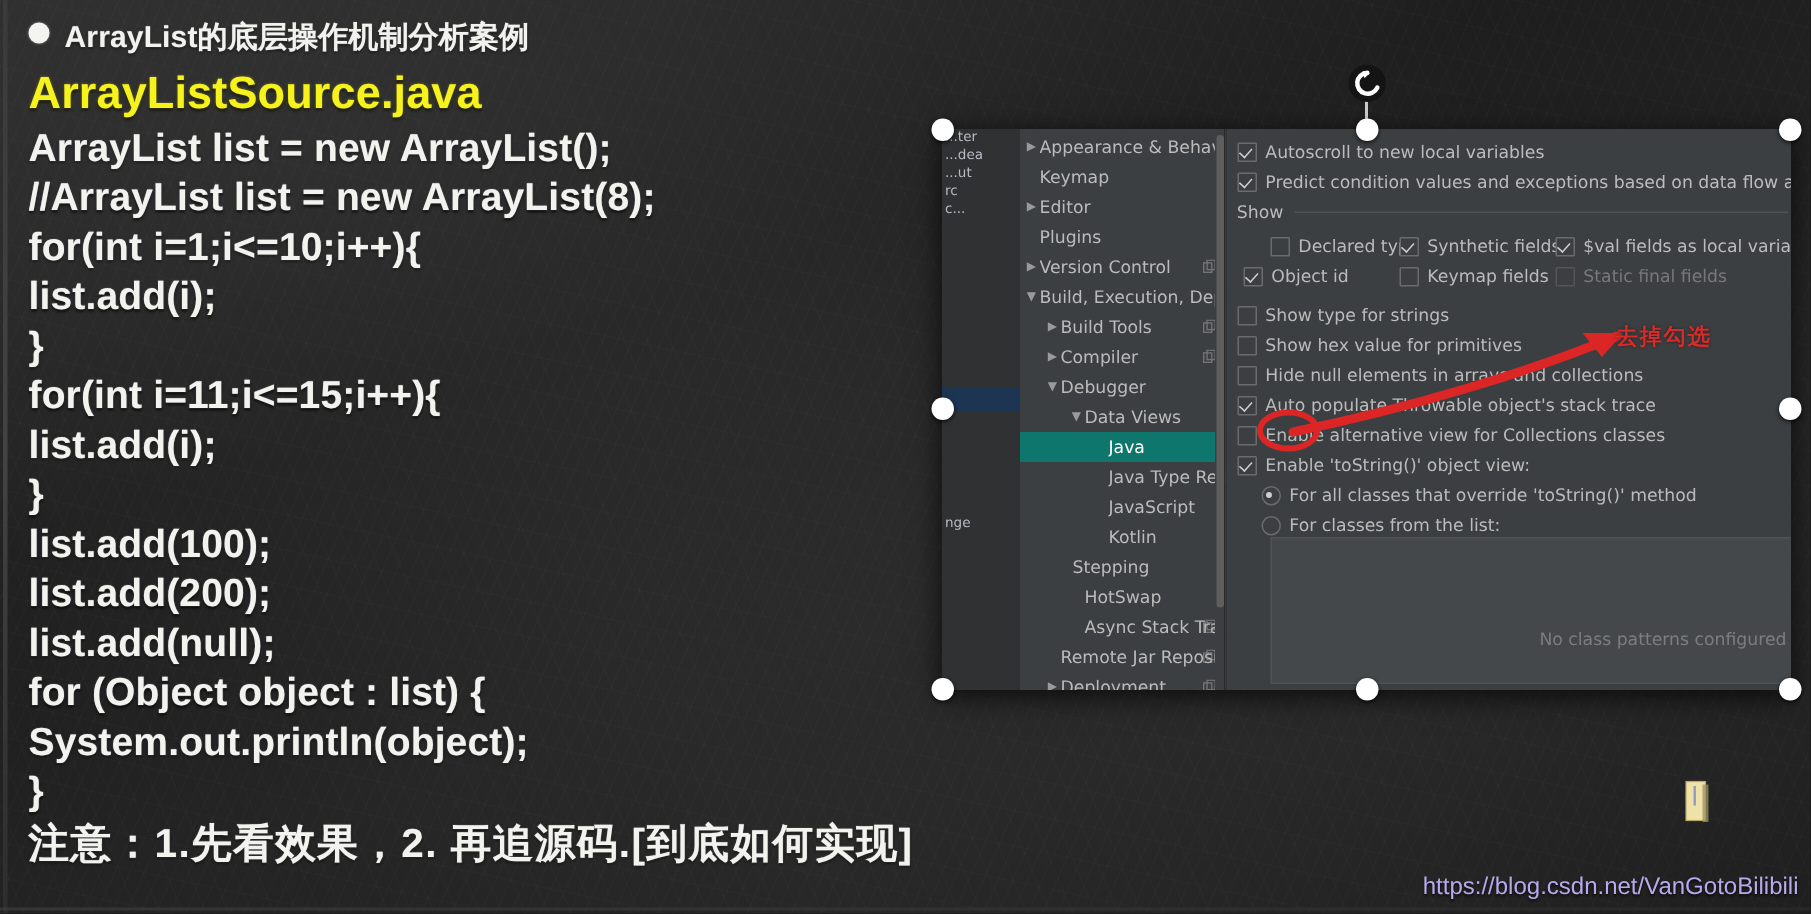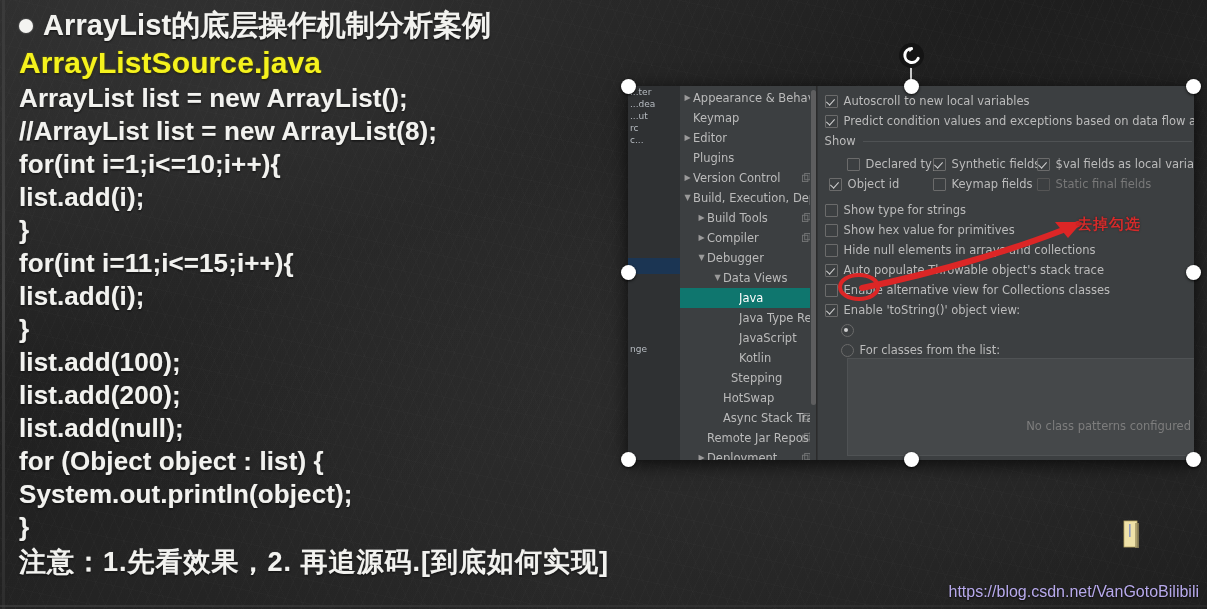--- a/index.html
+++ b/index.html
@@ -41,21 +41,21 @@
   }
   .chalkline{
     color:#f2f2ef;
     font-weight:bold;
     font-size:26px;
     line-height:33px;
     letter-spacing:.1px;
     white-space:nowrap;
     text-shadow:0 0 1px rgba(255,255,255,.45), 0 1px 2px rgba(0,0,0,.9);
   }
-  .title-line{font-size:29px;line-height:38px;}
+  .title-line{font-size:20px;line-height:38px;}
   .bullet-dot{
     display:inline-block;width:14px;height:14px;border-radius:50%;
     background:#f4f4f1;vertical-align:2px;margin-right:10px;
     box-shadow:0 0 2px rgba(255,255,255,.4);
   }
   .yellow{color:#f5f21d;font-size:30px;line-height:38px;
           text-shadow:0 0 2px rgba(245,242,29,.4),0 1px 2px rgba(0,0,0,.9);}
   .note-line{font-size:27px;line-height:36px;letter-spacing:1px;}
 
   
@@ -303,21 +303,21 @@
         <span class="tlabel">Java Type Renderers</span>
       </div>
       <div class="tnode" style="padding-left:48px">
         <span class="arrow"></span>
         <span class="tlabel">JavaScript</span>
       </div>
       <div class="tnode" style="padding-left:48px">
         <span class="arrow"></span>
         <span class="tlabel">Kotlin</span>
       </div>
-      <div class="tnode" style="padding-left:40px">
+      <div class="tnode" style="padding-left:24px">
         <span class="arrow"></span>
         <span class="tlabel">Stepping</span>
       </div>
       <div class="tnode" style="padding-left:32px">
         <span class="arrow"></span>
         <span class="tlabel">HotSwap</span>
       </div>
       <div class="tnode" style="padding-left:32px">
         <span class="arrow"></span>
         <span class="tlabel">Async Stack Traces</span>
@@ -414,20 +414,21 @@
       <div class="opt">
         <span class="cb"></span>
         <span>Enable alternative view for Collections classes</span>
       </div>
       <div class="opt">
         <span class="cb checked"></span>
         <span>Enable 'toString()' object view:</span>
       </div>
       <div class="opt indent">
         <span class="rb on"></span>
+        <span>For all classes that override 'toString()' method</span>
       </div>
       <div class="opt indent">
         <span class="rb"></span>
         <span>For classes from the list:</span>
       </div>
 
       <div class="patternbox">
         <div class="ph">No class patterns configured</div>
       </div>
       <div class="rightdiv"></div>

